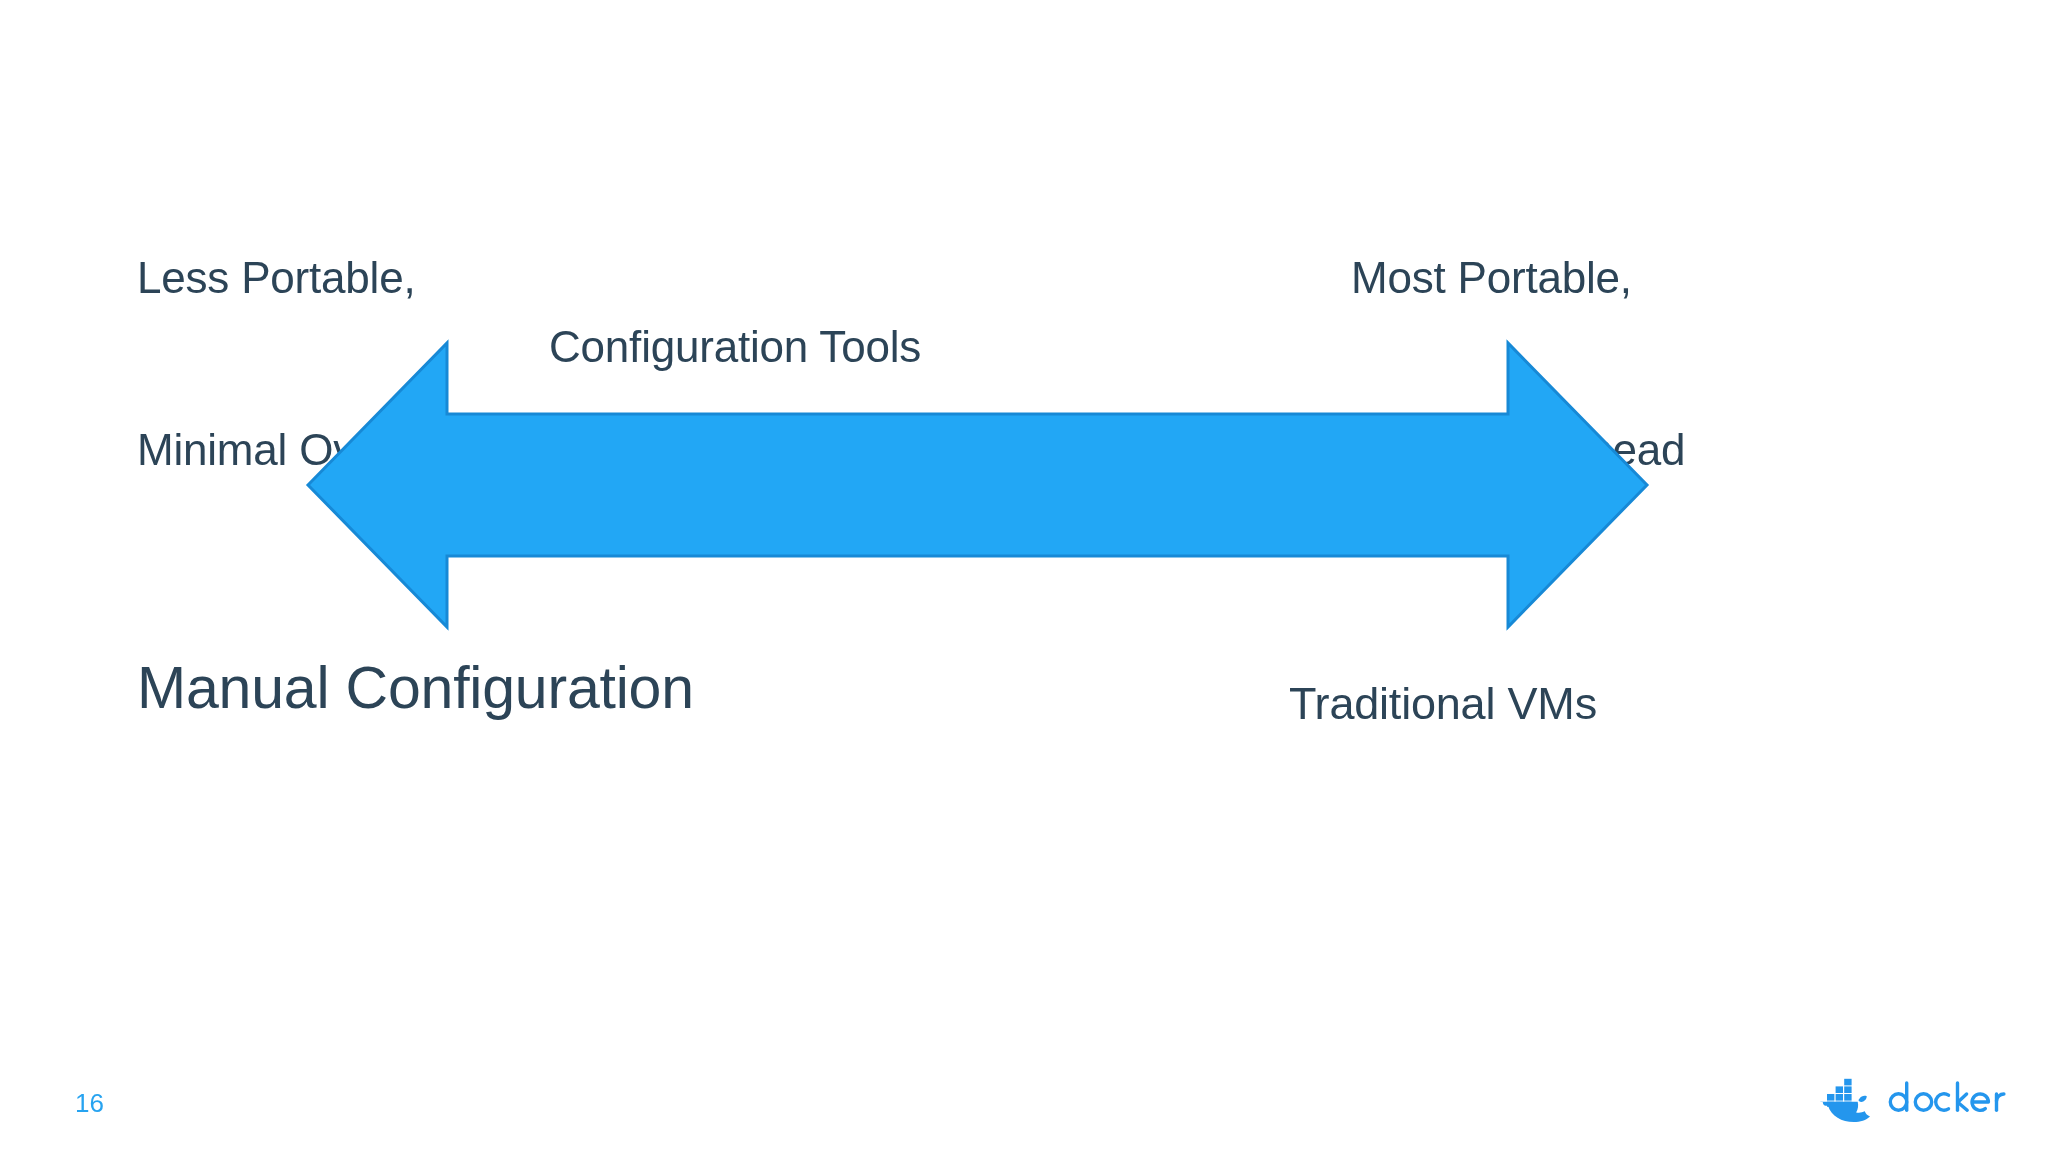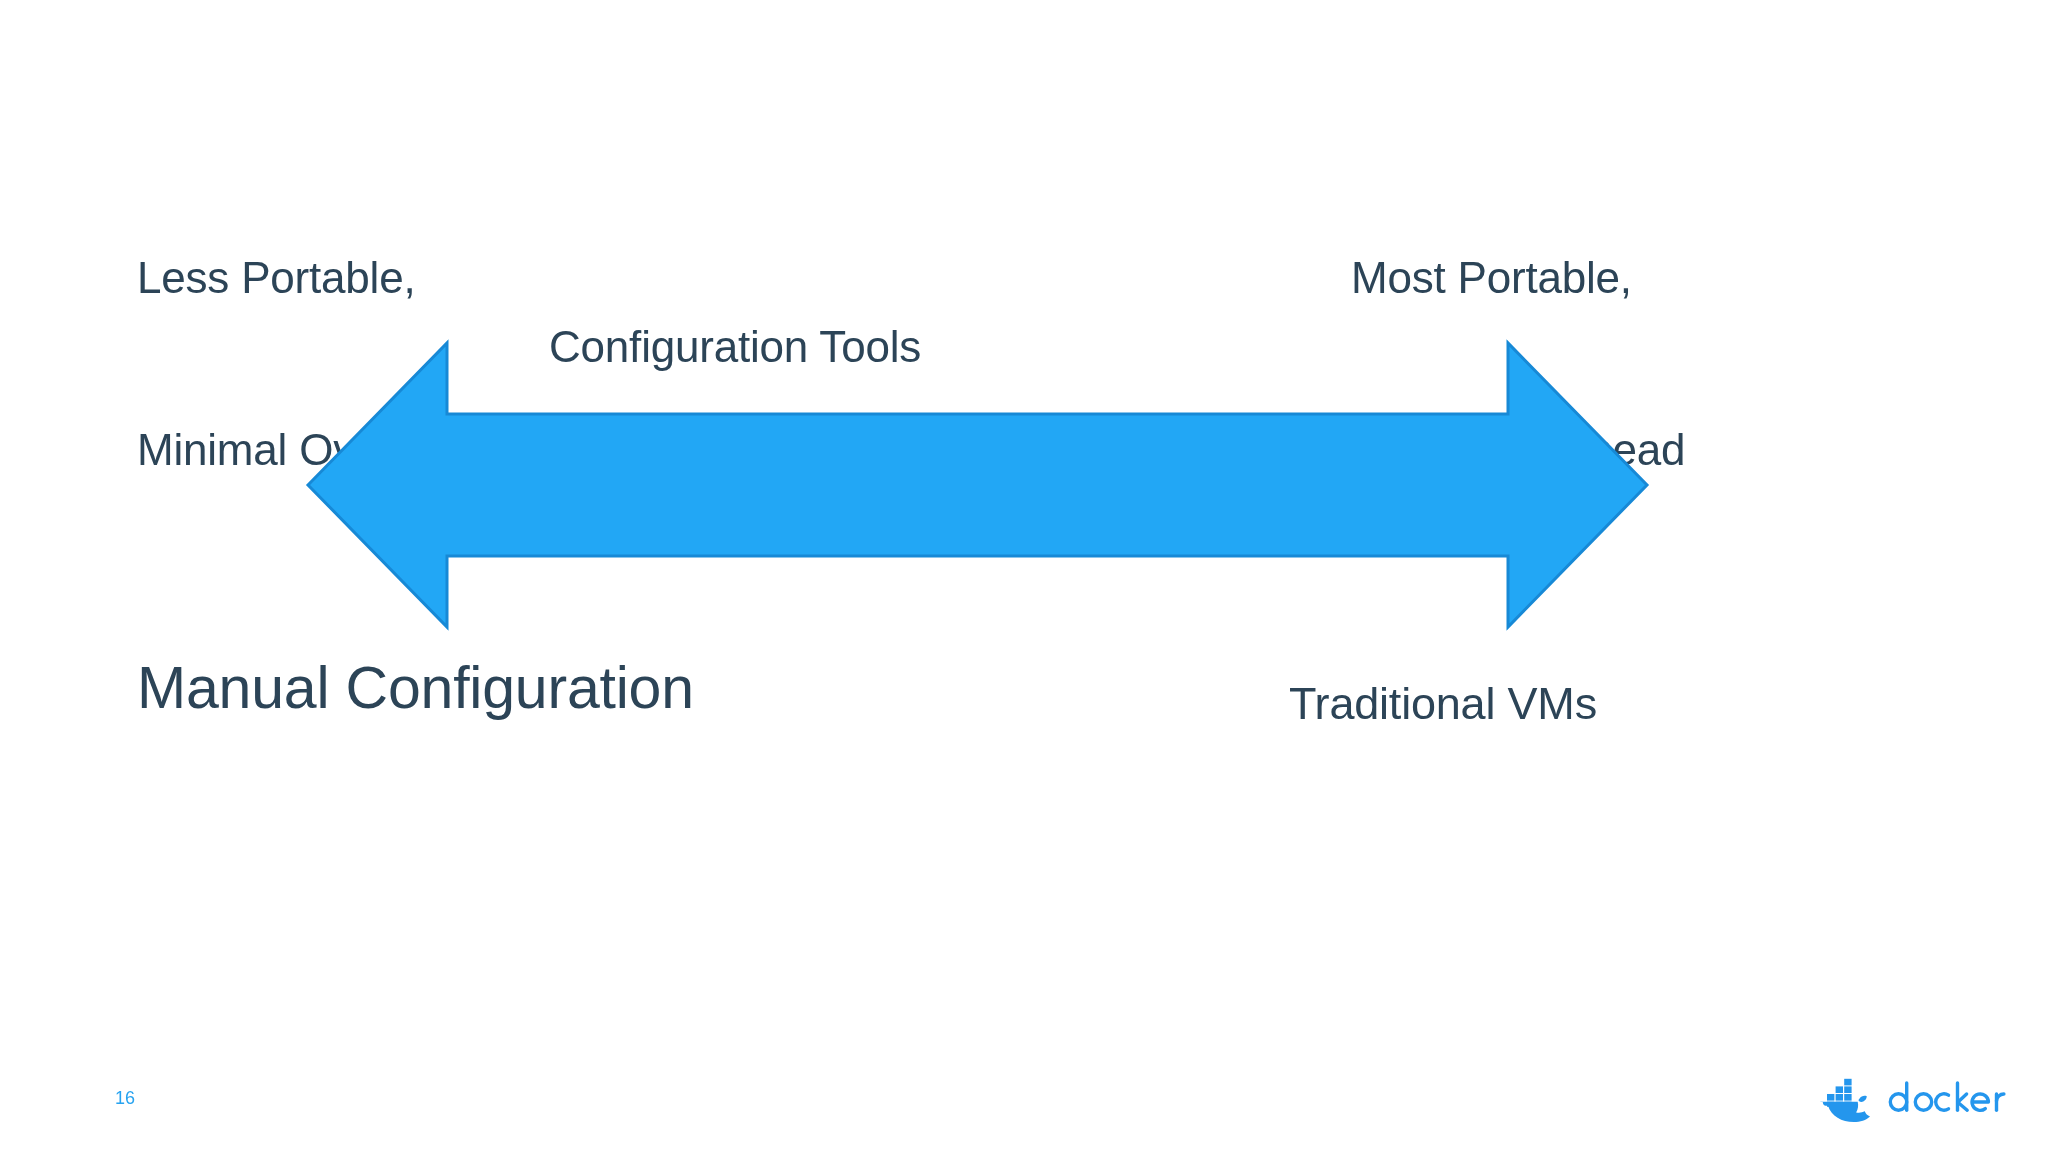--- a/index.html
+++ b/index.html
@@ -70,24 +70,23 @@
     width: 1365px;
     height: 305px;
   }
   #arrow-svg { display: block; width: 100%; height: 100%; }
 
   
   #page-number {
     position: absolute;
     left: 75px;
     top: 1088px;
-    font-size: 18px;
+    font-size: 26px;
     color: #27a3f0;
     font-weight: 400;
-    margin-left: 40px;
   }
 
   
   #docker-logo {
     position: absolute;
     left: 1818px;
     top: 1068px;
     width: 205px;
     height: 60px;
     display: flex;

